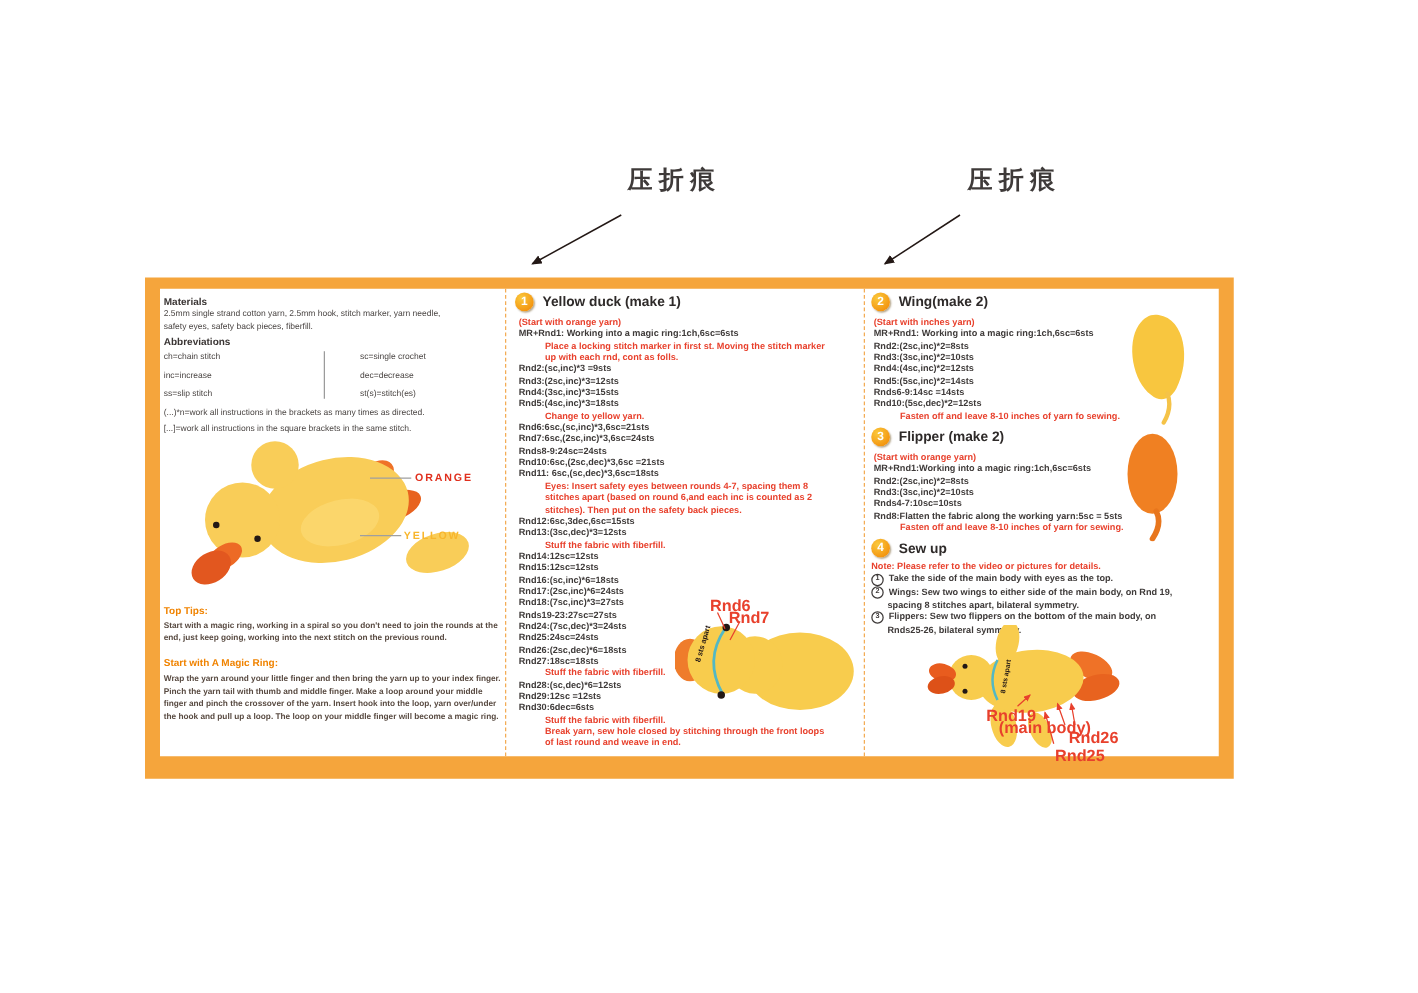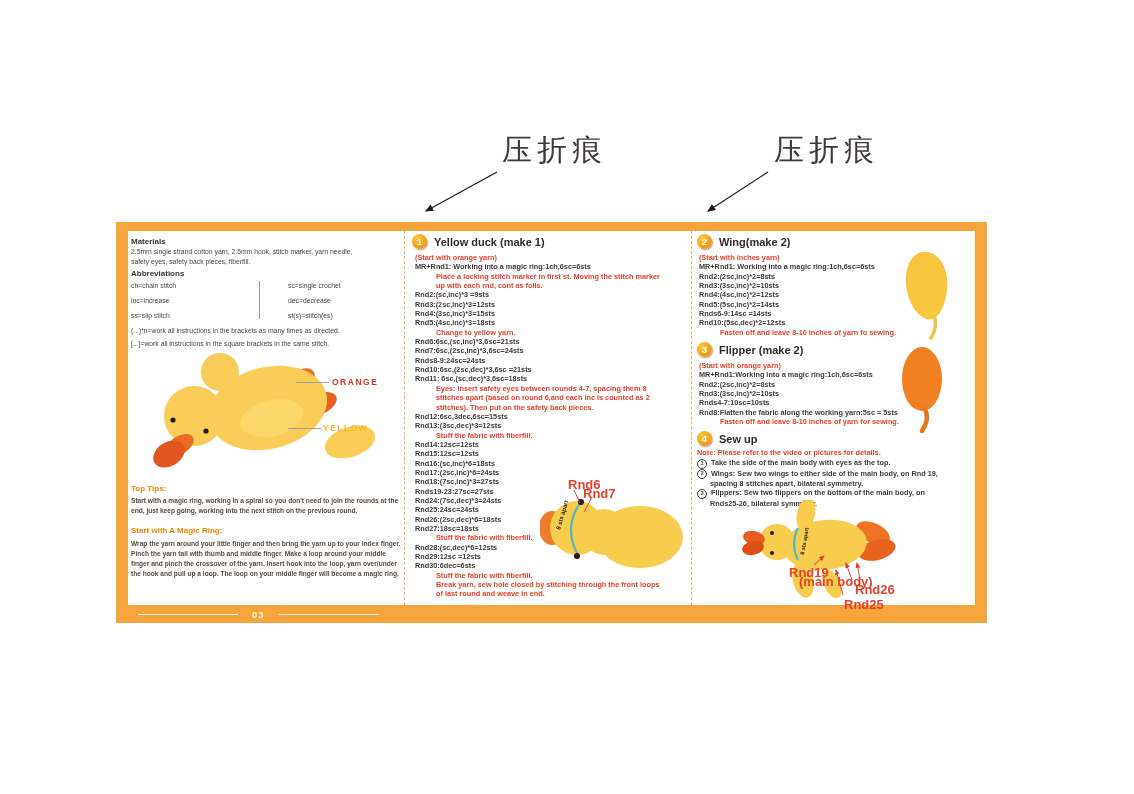--- a/index.html
+++ b/index.html
@@ -1,18 +1,18 @@
 <!DOCTYPE html>
 <html><head>
 <meta charset="utf-8">
 <style>
   html,body{margin:0;padding:0;}
   .canvas{position:relative;width:1134px;height:794px;background:#ffffff;
           font-family:"Liberation Sans","DejaVu Sans",sans-serif;overflow:hidden;}
-  .fold-label{position:absolute;font-size:30px;color:#3e3a39;letter-spacing:5px;font-weight:400;}
+  .fold-label{position:absolute;font-size:20px;color:#3e3a39;letter-spacing:5px;font-weight:700;}
   .fold-arrow{position:absolute;overflow:visible;}
 
   .sheet{position:absolute;left:116px;top:222px;width:871px;height:401px;background:#F5A53C;}
   .inner{position:absolute;left:12px;top:9px;width:847px;height:374px;background:#ffffff;}
   .sep{position:absolute;top:0;height:374px;width:0;border-left:1px dashed #F3AC55;}
   .sep1{left:276px}.sep2{left:563px}
 
   .pagenum-group{position:absolute;top:383px;height:18px;display:flex;align-items:center;gap:14px;}
   .pn-line{width:100px;height:1px;background:rgba(255,255,255,.85);}
   .pn{color:#FFF6E3;font-size:9.5px;font-weight:bold;letter-spacing:1px;}
@@ -255,19 +255,14 @@
         <line x1="112" y1="80" x2="106" y2="63" stroke="#E8402C" stroke-width="1" marker-end="url(#rah2)"></line>
         <line x1="120" y1="80" x2="117" y2="63" stroke="#E8402C" stroke-width="1" marker-end="url(#rah2)"></line>
         <line x1="103" y1="95" x2="96" y2="70" stroke="#E8402C" stroke-width="1" marker-end="url(#rah2)"></line>
       </svg>
       <div class="ann" style="left:661px;top:334px;">Rnd19</div>
       <div class="ann" style="left:651px;top:343px;margin-left:20px;">(main body)</div>
       <div class="ann" style="left:727px;top:351px;">Rnd26</div>
       <div class="ann" style="left:716px;top:366px;">Rnd25</div>
     </div>
 
-    <div class="pagenum-group" style="left:22px;">
-      <div class="pn-line"></div>
-      <div class="pn">03</div>
-      <div class="pn-line"></div>
-    </div>
   </div>
 </div>
 
 </body></html>

